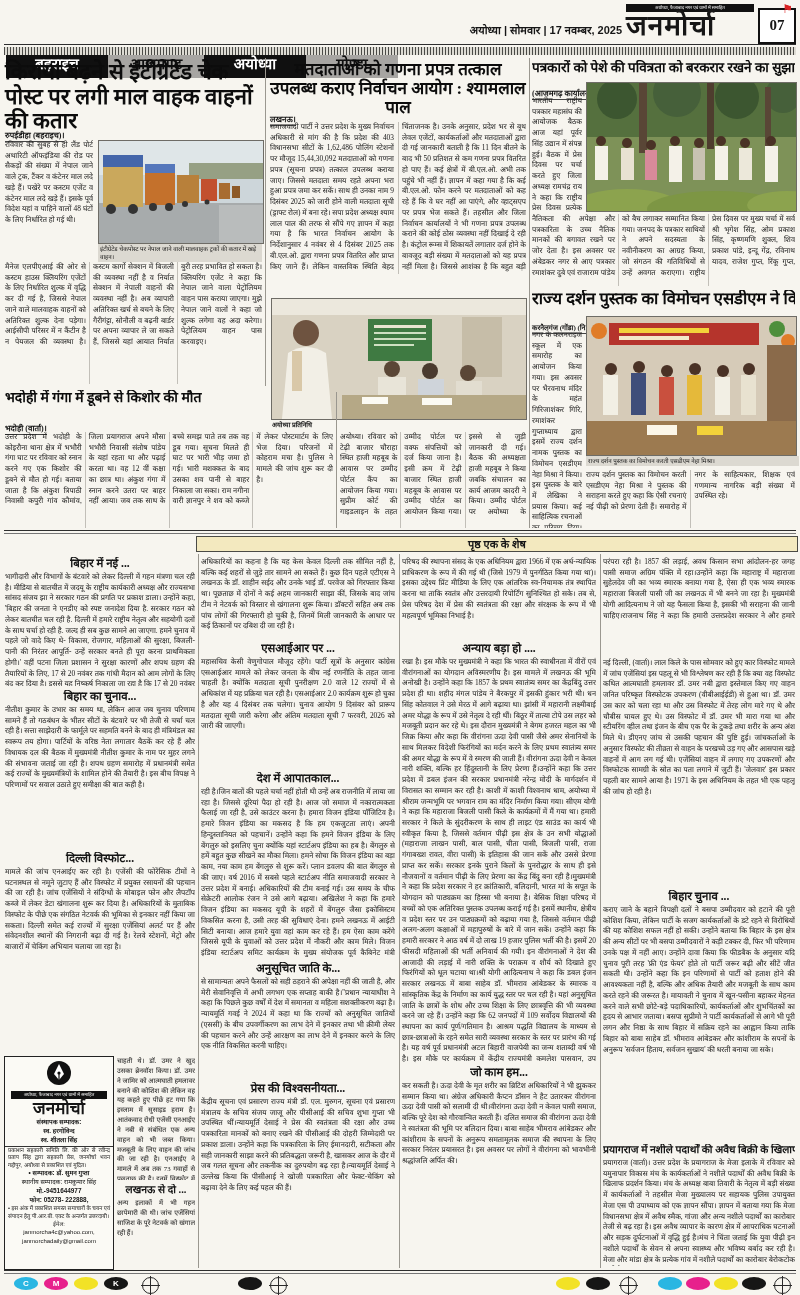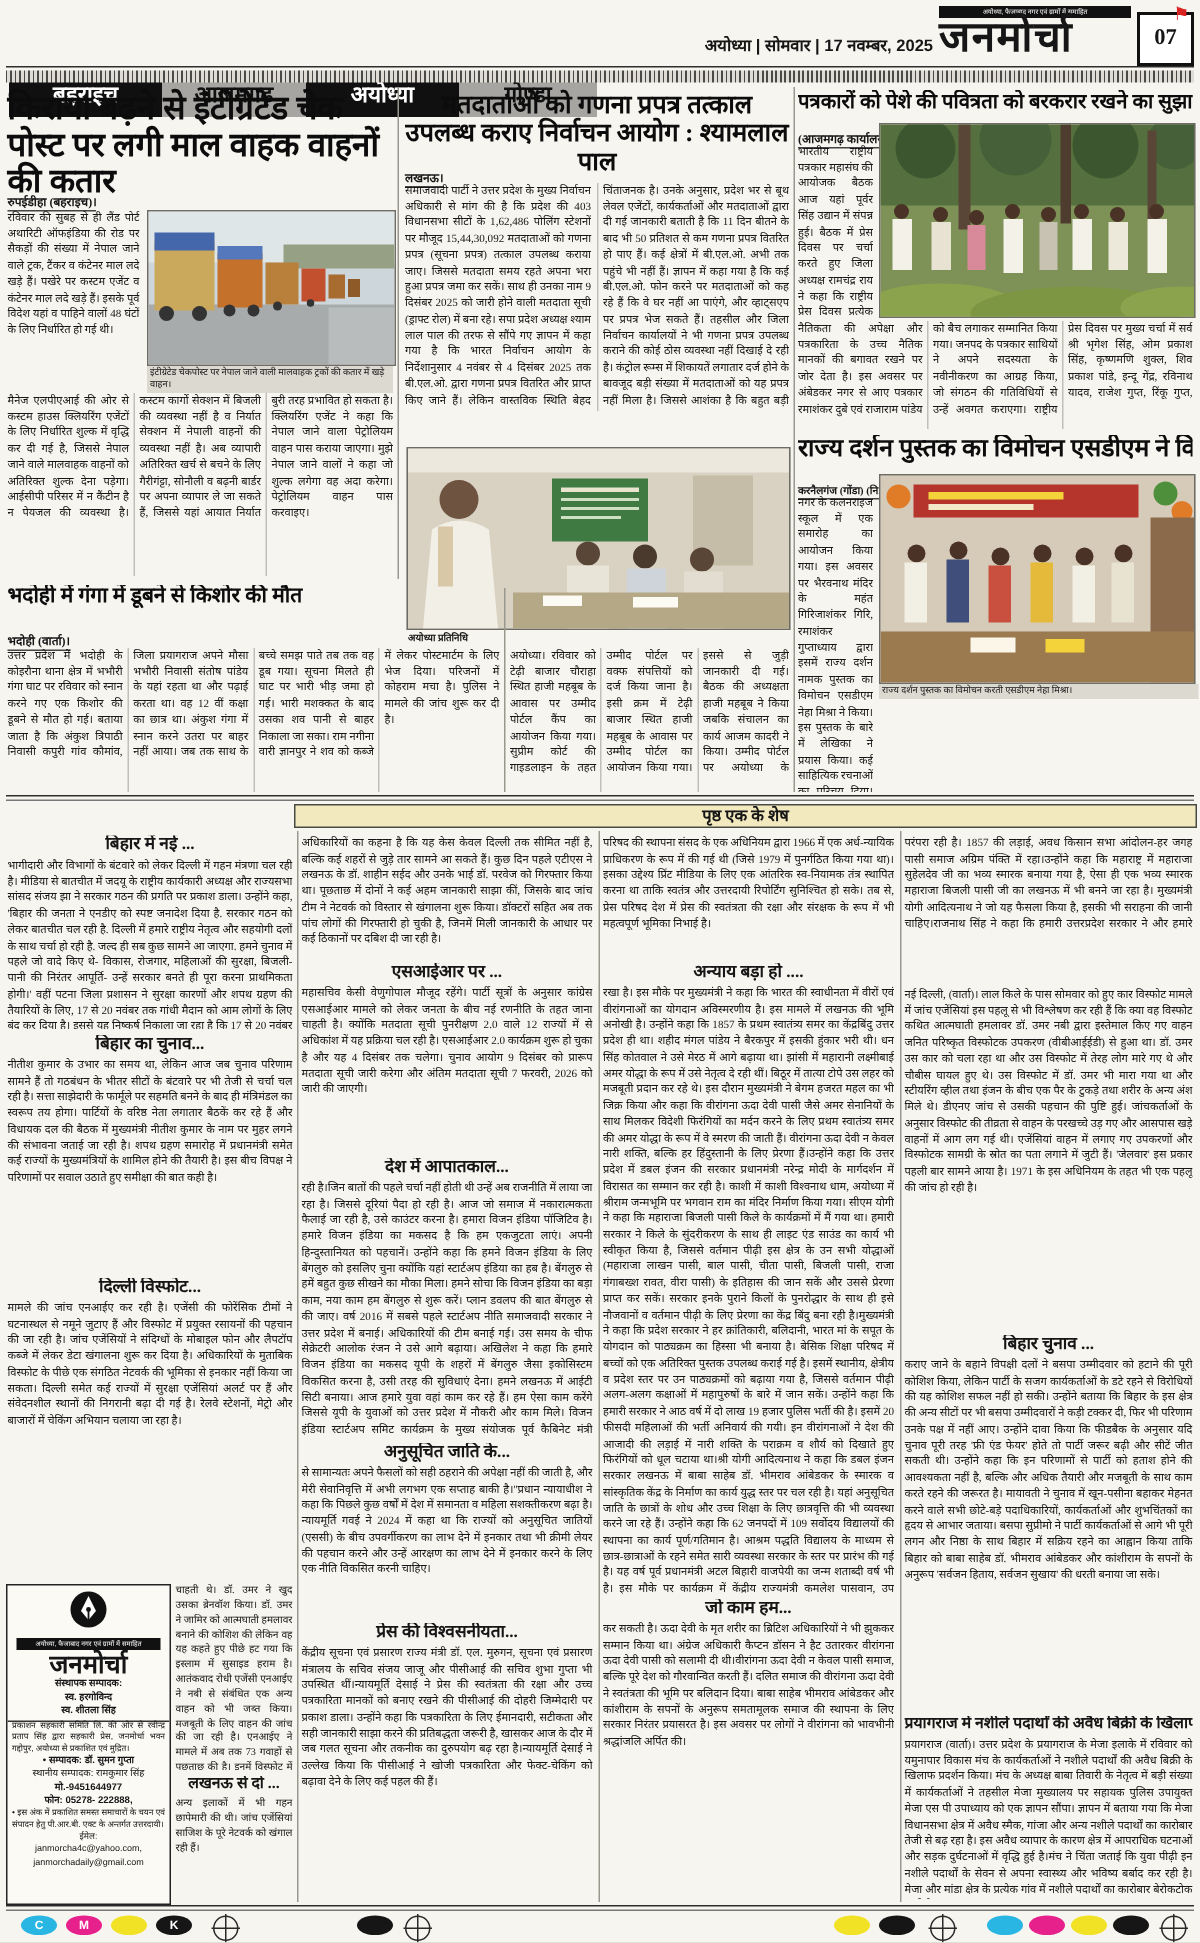--- a/index.html
+++ b/index.html
@@ -196,20 +196,21 @@
       <circle cx="136" cy="54" r="6" fill="#4a3226"></circle>
         <rect x="128" y="60" width="15" height="38" fill="#f2efe4"></rect>
       <circle cx="162" cy="52" r="6" fill="#4a3226"></circle>
         <rect x="154" y="58" width="15" height="40" fill="#e8e2d0"></rect>
     </g>
     <rect x="0" y="104" width="209" height="34" fill="#9c7a50"></rect>
     <rect x="60" y="108" width="30" height="10" fill="#fbf6e8"></rect>
       <rect x="110" y="109" width="26" height="9" fill="#f3d23a"></rect>
   </svg>
   <div class="abs caption" style="left:586px;top:456px;width:209px;">राज्य दर्शन पुस्तक का विमोचन करती एसडीएम नेहा मिश्रा।</div>
+  <div class="abs body cols2" style="left:586px;top:470px;width:209px;height:58px;">राज्य दर्शन पुस्तक का विमोचन करती एसडीएम नेहा मिश्रा ने पुस्तक की सराहना करते हुए कहा कि ऐसी रचनाएं नई पीढ़ी को प्रेरणा देती हैं। समारोह में नगर के साहित्यकार, शिक्षक एवं गणमान्य नागरिक बड़ी संख्या में उपस्थित रहे।</div>
 
   <div class="vrule" style="left:265px;top:58px;height:328px;"></div>
   <div class="vrule" style="left:336px;top:392px;height:136px;"></div>
   <div class="vrule" style="left:529px;top:58px;height:470px;"></div>
 
   <div class="hrule" style="left:4px;top:530px;width:792px;"></div>
   <div class="hrule" style="left:4px;top:533px;width:792px;height:0.5px;background:#777;"></div>
   <div class="abs banner" style="left:196px;top:536px;width:600px;height:14px;text-align:center;">पृष्ठ एक के शेष</div>
 
   <div class="abs subhead" style="left:5px;top:557px;width:190px;">बिहार में नई ...</div>

